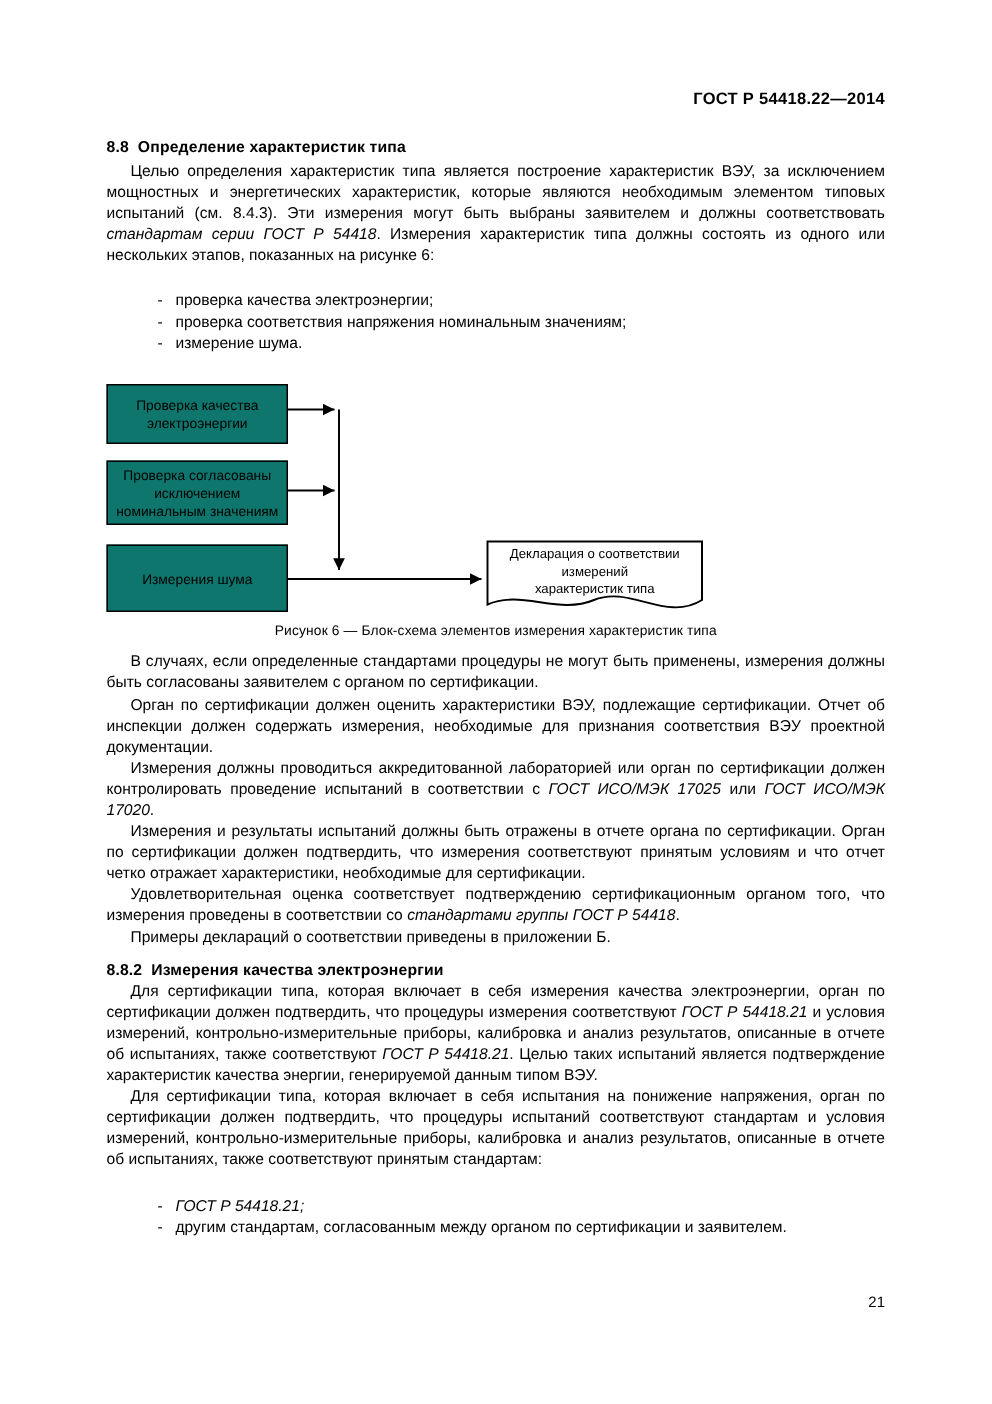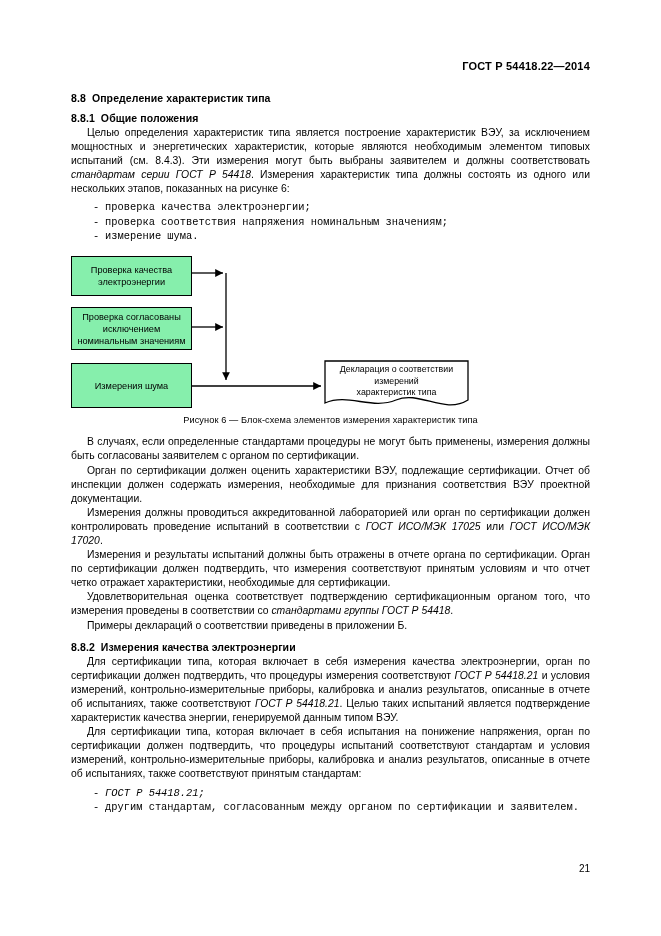--- a/index.html
+++ b/index.html
@@ -63,23 +63,22 @@
     padding: 0;
     text-align: justify;
     text-indent: 16px;
     hyphens: manual;
   }
   .it {
     font-style: italic;
   }
   ul.dash-list {
     list-style: none;
-    margin: 4px;
-    padding: 0;
-    font-family: Liberation Mono, monospace;
+    margin: 16px;
+    padding: 0;
   }
   ul.dash-list li {
     font-size: 10.4px;
     line-height: 14.3px;
     padding-left: 30px;
     position: relative;
   }
   ul.dash-list li::before {
     content: "-";
     position: absolute;
@@ -97,21 +96,21 @@
   }
   .fig-caption {
     font-size: 9.2px;
     text-align: center;
     margin-top: 2px;
     letter-spacing: 0.1px;
   }
   .box {
     position: absolute;
     border: 1.2px solid #000;
-    background: #86efac;
+    background: #0f766e;
     box-sizing: border-box;
     display: flex;
     align-items: center;
     justify-content: center;
     text-align: center;
     font-size: 9.2px;
     line-height: 12px;
     padding: 2px 4px;
   }
   .docbox {
@@ -153,23 +152,20 @@
 <div class="page">
 
   <div class="page-header">ГОСТ Р 54418.22—2014</div>
 
   <div class="content">
 
     <h2 class="heading">
       <span class="num">8.8</span><span>Определение характеристик типа</span>
     </h2>
 
-    <h3 class="subheading">
-      <span class="num">8.8.1</span><span>Общие положения</span>
-    </h3>
 
     <p class="body"><span>Целью определения характеристик типа является построение характеристик ВЭУ, за исключением мощностных и энергетических характеристик, которые являются необходимым элементом типовых испытаний (см. 8.4.3). Эти измерения могут быть выбраны заявителем и должны соответствовать </span><span class="it">стандартам серии ГОСТ Р 54418</span><span>. Измерения характеристик типа должны состоять из одного или нескольких этапов, показанных на рисунке 6:</span></p>
 
     <ul class="dash-list">
       <li>проверка качества электроэнергии;</li>
       <li>проверка соответствия напряжения номинальным значениям;</li>
       <li>измерение шума.</li>
     </ul>
 
     <div class="figure">

